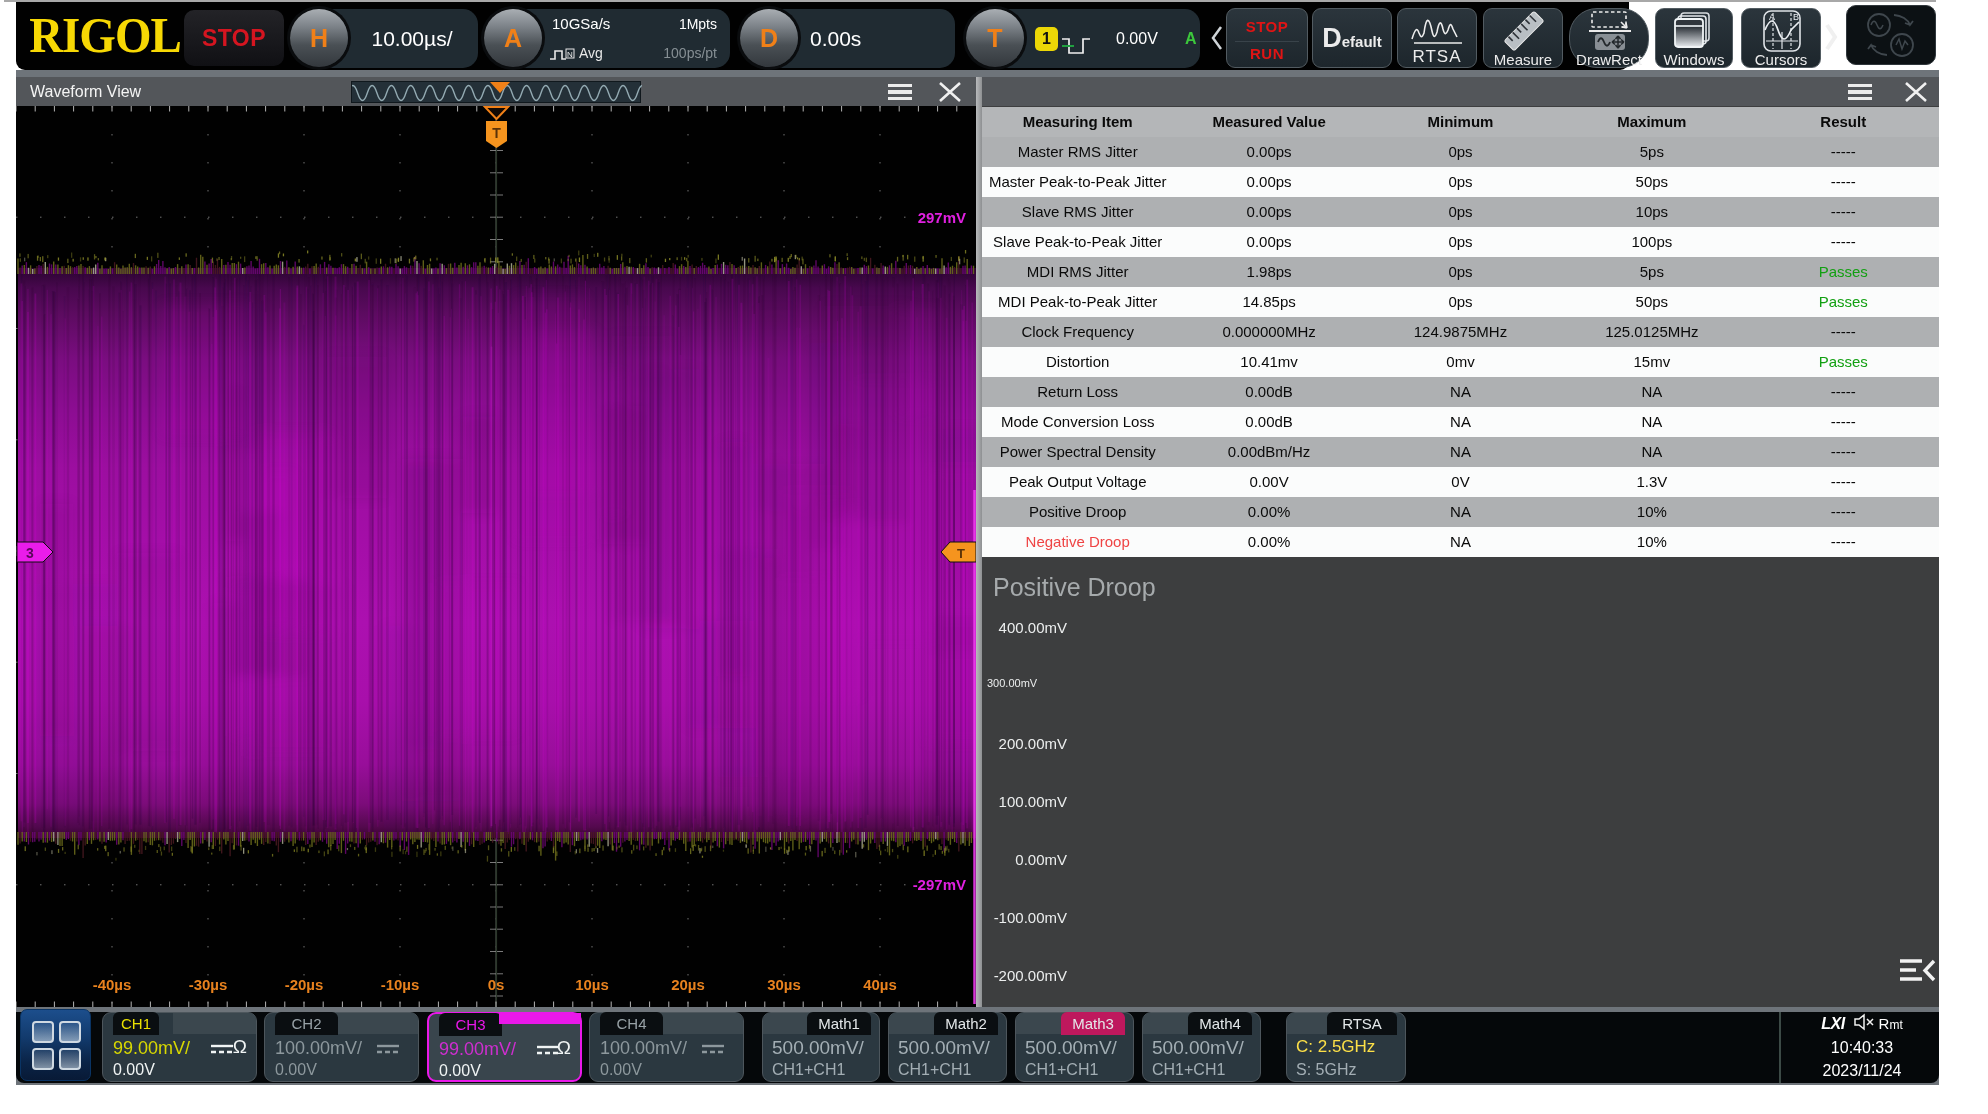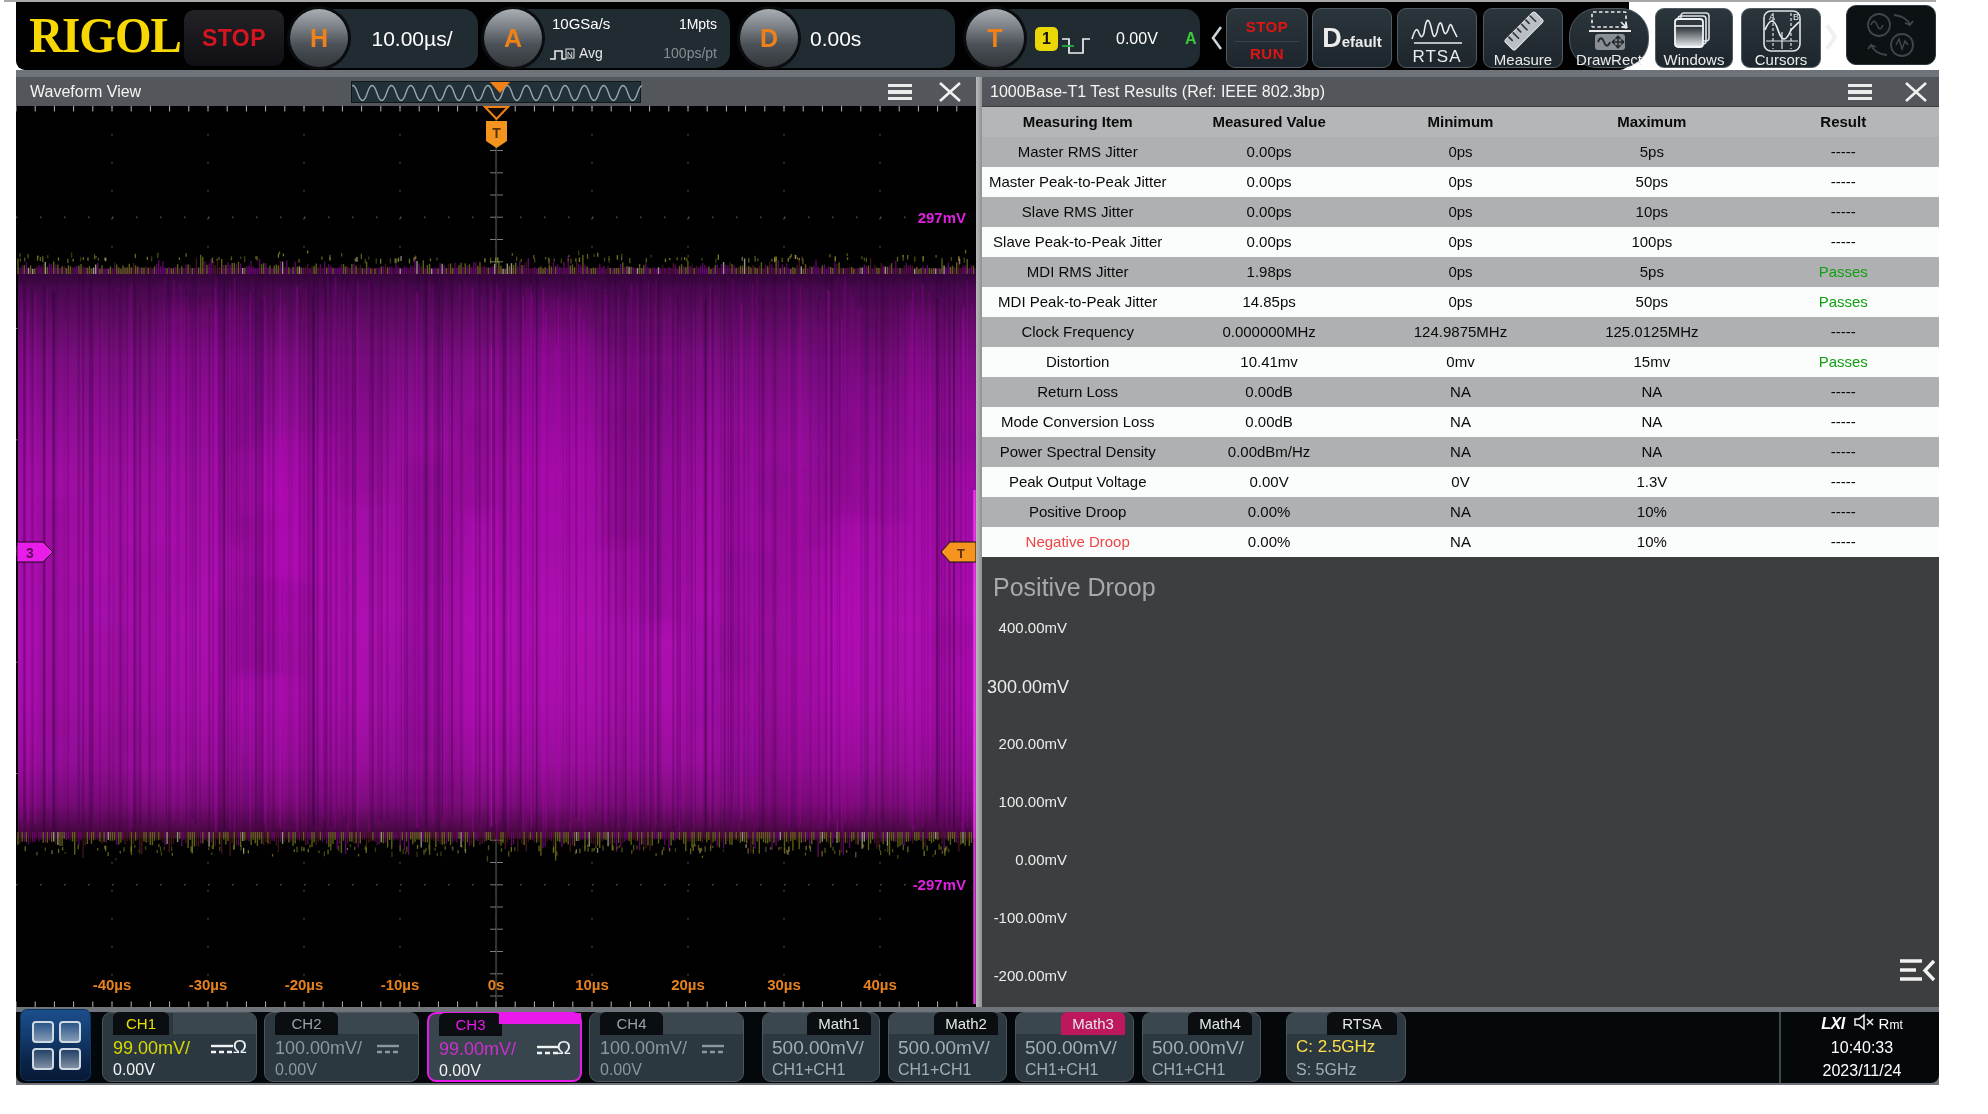--- a/index.html
+++ b/index.html
@@ -1963,21 +1963,20 @@
         <path d="M1,436 h26 l10,10 l-10,10 h-26 z" fill="#ea1cea" stroke="#101010" stroke-width="1"></path>
         <text x="14" y="452" text-anchor="middle" font-size="14" font-weight="bold" fill="#5a085a">3</text>
         <path d="M960,436 h-26 l-9,10 l9,10 h26 z" fill="#f5941e" stroke="#101010" stroke-width="1"></path>
         <text x="945" y="452" text-anchor="middle" font-size="13" font-weight="bold" fill="#5a3208">T</text>
       </svg>
     </div>
 </div>
 <div class="abs" style="left:976px;top:77px;width:6px;height:930px;background:linear-gradient(90deg,#b8babc,#8e9092)"></div>
 <div class="abs" style="left:982px;top:77px;width:957px;height:930px;background:#3d3e3f">
 <div class="abs" style="left:0;top:0;width:957px;height:29px;background:#53565a;">
-      <div class="abs" style="left:8px;top:0;line-height:29px;font-size:16px;color:#f4f4f4">1000Base-T1 Test Results (Ref: IEEE 802.3bp)</div>
       <div class="abs" style="left:866px;top:7px;width:24px;height:16px;border-top:3.4px solid #ececec;border-bottom:3.4px solid #ececec">
         <div style="margin-top:3.2px;height:3.4px;background:#ececec"></div>
       </div>
       <svg class="abs" style="left:920px;top:5px" width="28" height="20" viewBox="0 0 28 20">
         <path d="M4,1 L24,19 M24,1 L4,19" stroke="#f0f0f0" stroke-width="2.6"></path>
       </svg>
     </div>
 </div>
 <div class="trow" style="top:107px;background:#b4b6b8;font-weight:bold"><span class="cell" style="color:#0a0a0a">Measuring Item</span><span class="cell" style="color:#0a0a0a">Measured Value</span><span class="cell" style="color:#0a0a0a">Minimum</span><span class="cell" style="color:#0a0a0a">Maximum</span><span class="cell" style="color:#0a0a0a">Result</span></div>
 <div class="trow" style="top:137px;background:#aeb0b2;font-weight:normal"><span class="cell" style="color:#0a0a0a">Master RMS Jitter</span><span class="cell" style="color:#0a0a0a">0.00ps</span><span class="cell" style="color:#0a0a0a">0ps</span><span class="cell" style="color:#0a0a0a">5ps</span><span class="cell" style="color:#0a0a0a">-----</span></div>
@@ -1989,40 +1988,40 @@
 <div class="trow" style="top:317px;background:#aeb0b2;font-weight:normal"><span class="cell" style="color:#0a0a0a">Clock Frequency</span><span class="cell" style="color:#0a0a0a">0.000000MHz</span><span class="cell" style="color:#0a0a0a">124.9875MHz</span><span class="cell" style="color:#0a0a0a">125.0125MHz</span><span class="cell" style="color:#0a0a0a">-----</span></div>
 <div class="trow" style="top:347px;background:#fbfcfc;font-weight:normal"><span class="cell" style="color:#0a0a0a">Distortion</span><span class="cell" style="color:#0a0a0a">10.41mv</span><span class="cell" style="color:#0a0a0a">0mv</span><span class="cell" style="color:#0a0a0a">15mv</span><span class="cell" style="color:#12a012">Passes</span></div>
 <div class="trow" style="top:377px;background:#aeb0b2;font-weight:normal"><span class="cell" style="color:#0a0a0a">Return Loss</span><span class="cell" style="color:#0a0a0a">0.00dB</span><span class="cell" style="color:#0a0a0a">NA</span><span class="cell" style="color:#0a0a0a">NA</span><span class="cell" style="color:#0a0a0a">-----</span></div>
 <div class="trow" style="top:407px;background:#fbfcfc;font-weight:normal"><span class="cell" style="color:#0a0a0a">Mode Conversion Loss</span><span class="cell" style="color:#0a0a0a">0.00dB</span><span class="cell" style="color:#0a0a0a">NA</span><span class="cell" style="color:#0a0a0a">NA</span><span class="cell" style="color:#0a0a0a">-----</span></div>
 <div class="trow" style="top:437px;background:#aeb0b2;font-weight:normal"><span class="cell" style="color:#0a0a0a">Power Spectral Density</span><span class="cell" style="color:#0a0a0a">0.00dBm/Hz</span><span class="cell" style="color:#0a0a0a">NA</span><span class="cell" style="color:#0a0a0a">NA</span><span class="cell" style="color:#0a0a0a">-----</span></div>
 <div class="trow" style="top:467px;background:#fbfcfc;font-weight:normal"><span class="cell" style="color:#0a0a0a">Peak Output Voltage</span><span class="cell" style="color:#0a0a0a">0.00V</span><span class="cell" style="color:#0a0a0a">0V</span><span class="cell" style="color:#0a0a0a">1.3V</span><span class="cell" style="color:#0a0a0a">-----</span></div>
 <div class="trow" style="top:497px;background:#aeb0b2;font-weight:normal"><span class="cell" style="color:#0a0a0a">Positive Droop</span><span class="cell" style="color:#0a0a0a">0.00%</span><span class="cell" style="color:#0a0a0a">NA</span><span class="cell" style="color:#0a0a0a">10%</span><span class="cell" style="color:#0a0a0a">-----</span></div>
 <div class="trow" style="top:527px;background:#fbfcfc;font-weight:normal"><span class="cell" style="color:#ef4444">Negative Droop</span><span class="cell" style="color:#0a0a0a">0.00%</span><span class="cell" style="color:#0a0a0a">NA</span><span class="cell" style="color:#0a0a0a">10%</span><span class="cell" style="color:#0a0a0a">-----</span></div>
 <div class="abs" style="left:993px;top:573px;font-size:25px;color:#a6aaac">Positive Droop</div>
 <div class="abs" style="left:987px;top:619px;width:80px;text-align:right;font-size:15px;color:#eceeee">400.00mV</div>
-<div class="abs" style="left:987px;top:677px;width:80px;text-align:right;font-size:18px;color:#eceeee">300.00mV</div>
+<div class="abs" style="left:987px;top:677px;width:80px;text-align:left;font-size:11px;color:#eceeee">300.00mV</div>
 <div class="abs" style="left:987px;top:735px;width:80px;text-align:right;font-size:15px;color:#eceeee">200.00mV</div>
 <div class="abs" style="left:987px;top:793px;width:80px;text-align:right;font-size:15px;color:#eceeee">100.00mV</div>
 <div class="abs" style="left:987px;top:851px;width:80px;text-align:right;font-size:15px;color:#eceeee">0.00mV</div>
 <div class="abs" style="left:987px;top:909px;width:80px;text-align:right;font-size:15px;color:#eceeee">-100.00mV</div>
 <div class="abs" style="left:987px;top:967px;width:80px;text-align:right;font-size:15px;color:#eceeee">-200.00mV</div>
 <div class="abs" style="left:1898px;top:957px"><svg width="40" height="28" viewBox="0 0 40 28">
       <path d="M2,4 h22 M2,13 h16 M2,22 h22" stroke="#f2f2f2" stroke-width="3.4"></path>
       <path d="M36,4 l-9,9.5 l9,9.5" stroke="#f2f2f2" stroke-width="3.4" fill="none"></path>
     </svg></div>
 <div class="abs" style="left:16px;top:1012px;width:1923px;height:71px;background:#05080a;border-radius:0 0 8px 8px"></div>
 <div class="abs" style="left:20px;top:1009px;width:71px;height:72px;border-radius:7px;background:linear-gradient(180deg,#1c4e8c 0%,#123a6c 40%,#0a2346 75%,#081a36 100%);border:1px solid #0a3464;">
     <div style="position:absolute;left:11px;top:11px;width:22px;height:22px;border:2.2px solid #cfd9e2;border-radius:4px;background:linear-gradient(180deg,rgba(225,238,248,0.10),rgba(225,238,248,0.55))"></div>
     <div style="position:absolute;left:38px;top:11px;width:22px;height:22px;border:2.2px solid #cfd9e2;border-radius:4px;background:linear-gradient(180deg,rgba(225,238,248,0.10),rgba(225,238,248,0.55))"></div>
     <div style="position:absolute;left:11px;top:38px;width:22px;height:22px;border:2.2px solid #cfd9e2;border-radius:4px;background:linear-gradient(180deg,rgba(225,238,248,0.10),rgba(225,238,248,0.55))"></div>
     <div style="position:absolute;left:38px;top:38px;width:22px;height:22px;border:2.2px solid #cfd9e2;border-radius:4px;background:linear-gradient(180deg,rgba(225,238,248,0.10),rgba(225,238,248,0.55))"></div>
   </div>
 <div class="chbox" style="left:102px;width:155px;">
     <div class="abs" style="left:70px;right:0;top:0;height:21px;background:#3b474e;border-radius:0 7px 0 0"></div>
-    <div class="chtab" style="left:10px;width:56px;color:#e8e000;background:#0a0e11">CH1</div>
+    <div class="chtab" style="left:10px;width:46px;color:#e8e000;background:#0a0e11">CH1</div>
     <div class="abs" style="left:10px;top:25px;font-size:18px;color:#d8d800">99.00mV/</div>
     <svg width="24" height="14" viewBox="0 0 24 14" style="position:absolute;left:107px;top:29px">
       <path d="M1,4 h22" stroke="#f0f4f4" stroke-width="2.4"></path>
       <path d="M1,10 h5 M9,10 h5 M17,10 h5" stroke="#f0f4f4" stroke-width="2.4"></path>
     </svg>
     <div class="abs" style="right:9px;top:23px;font-size:19px;color:#f0f4f4">Ω</div>
     <div class="abs" style="left:10px;top:48px;font-size:16px;color:#f0f4f4">0.00V</div>
   </div>
 <div class="chbox" style="left:264px;width:155px;">
     <div class="abs" style="left:70px;right:0;top:0;height:21px;background:#3b474e;border-radius:0 7px 0 0"></div>

